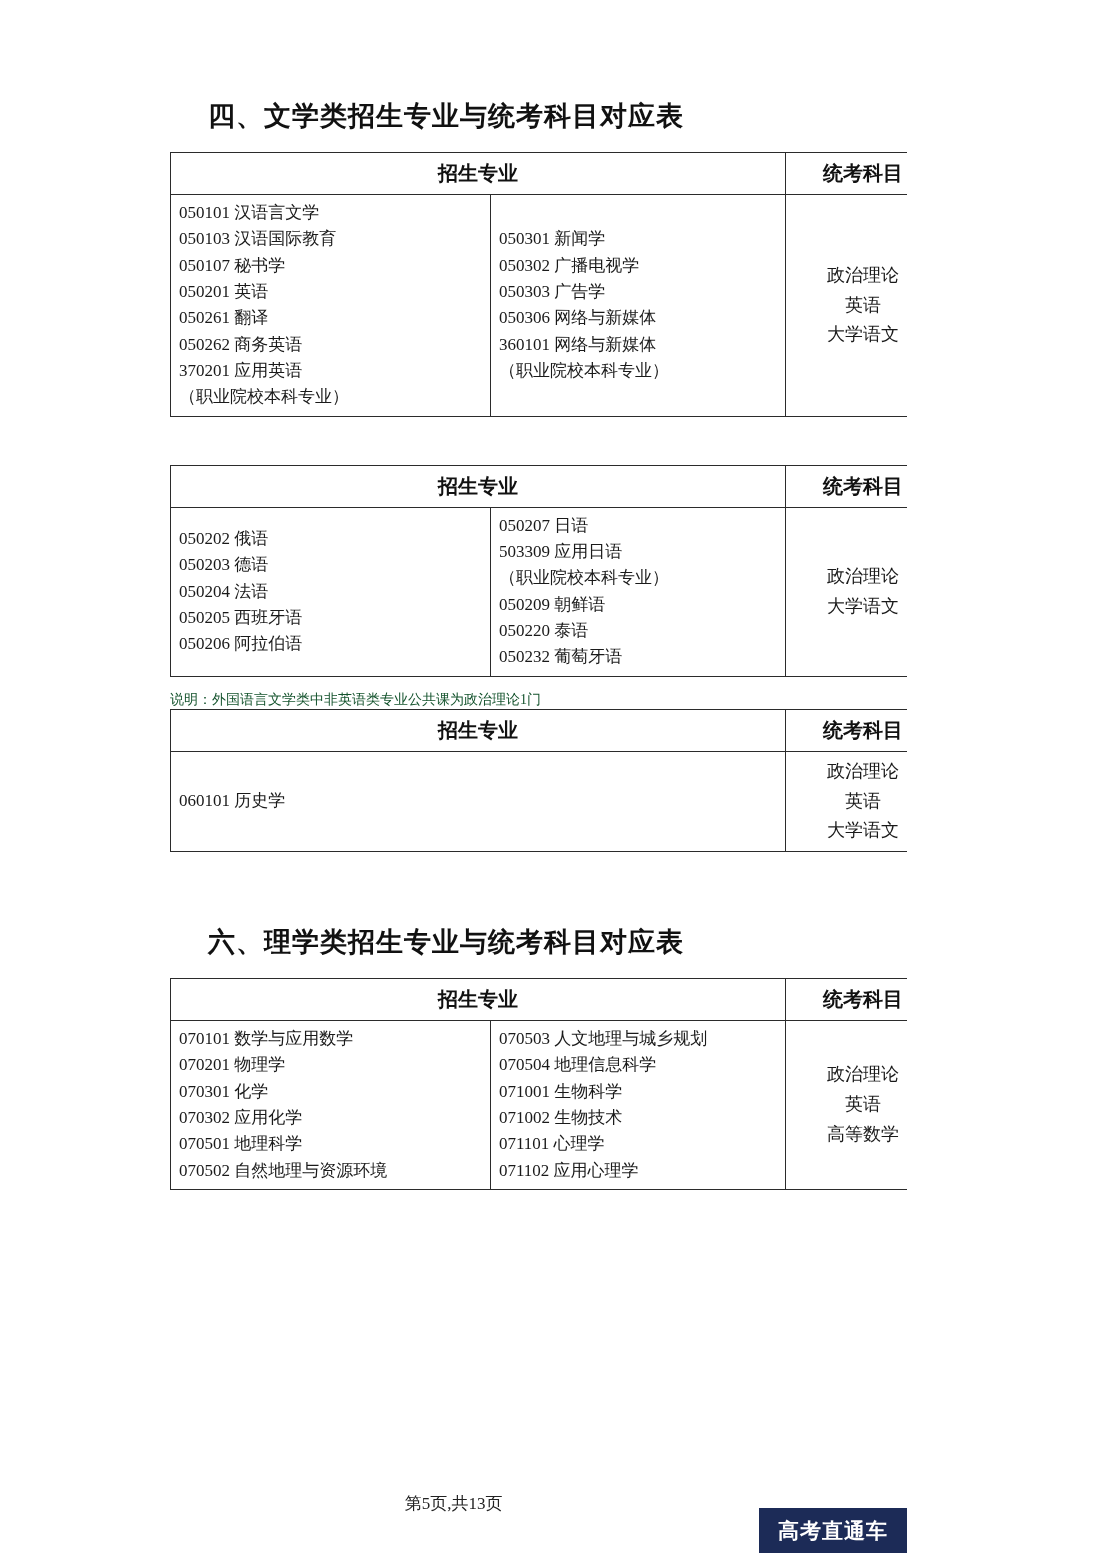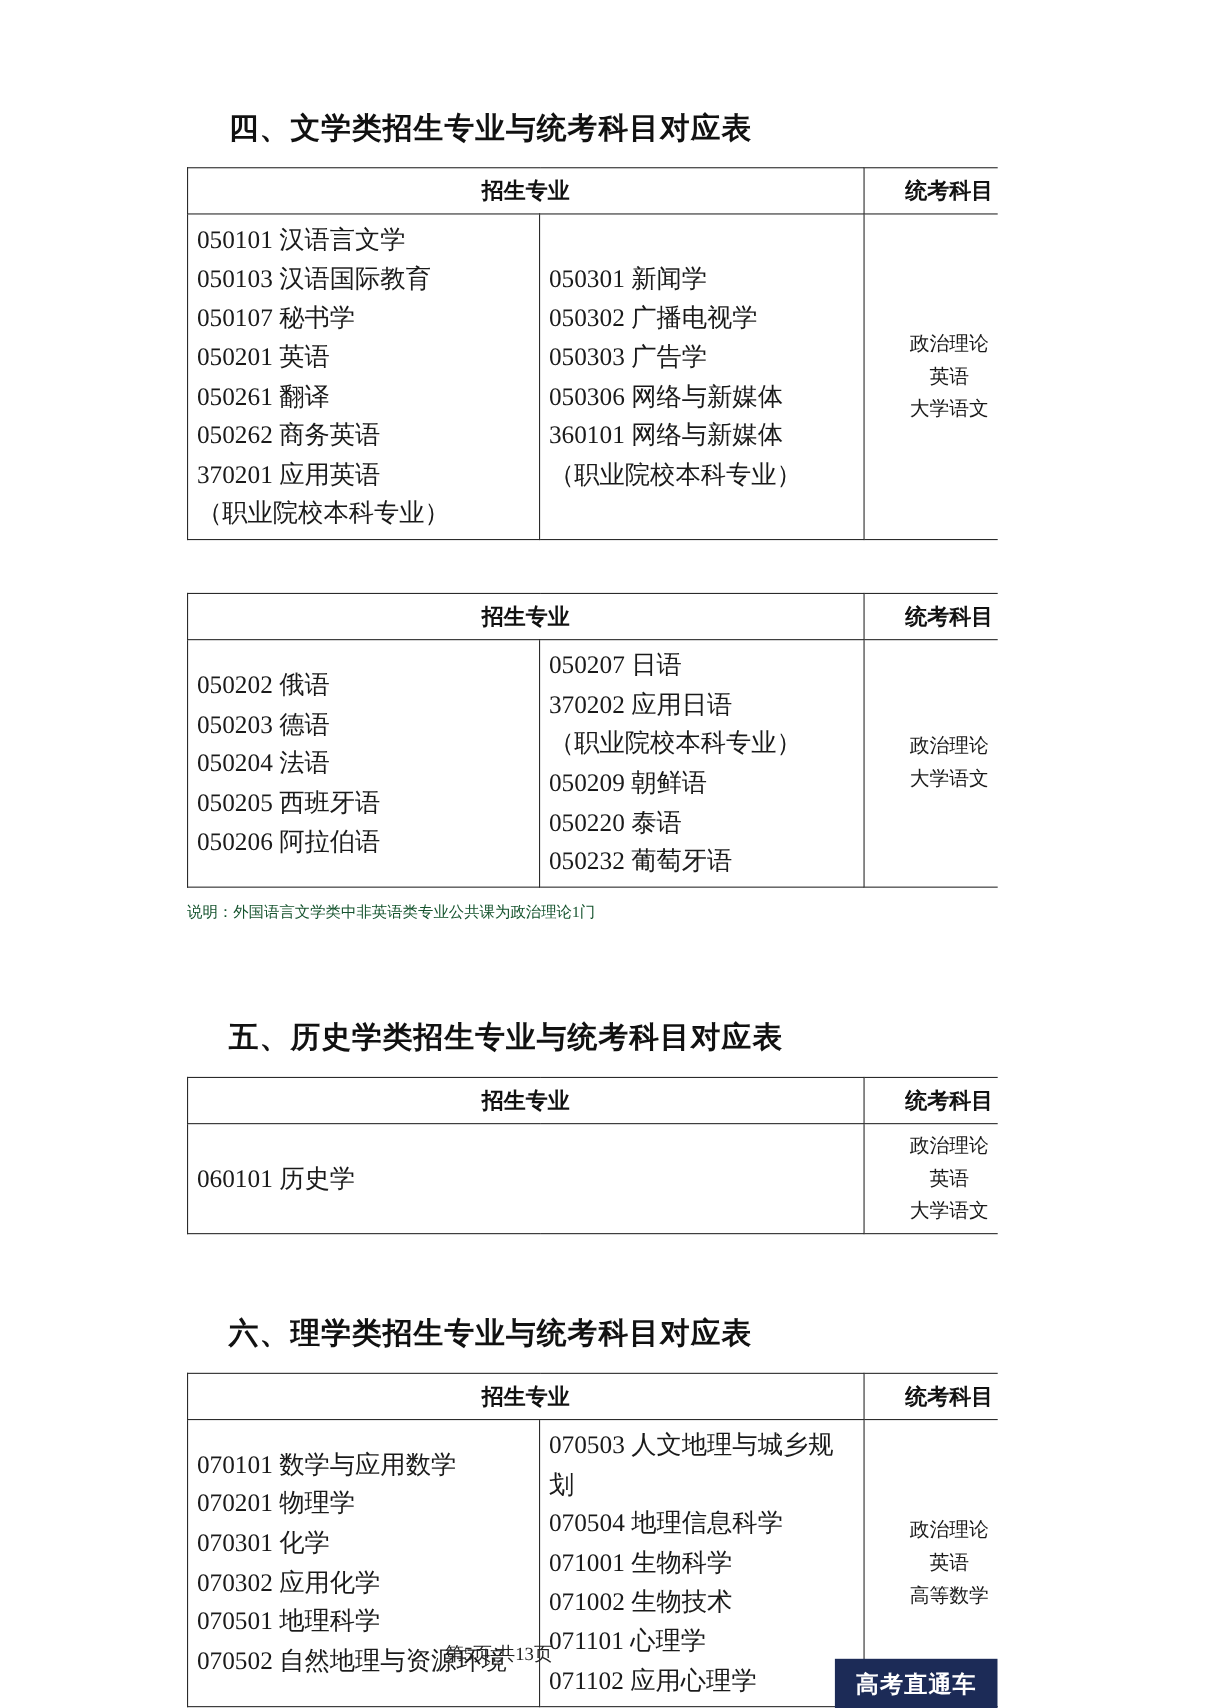--- a/index.html
+++ b/index.html
@@ -38,21 +38,21 @@
     border:1.5px solid #2b2b2b;
   }
   table.majors-table th {
     font-size:20px;
     font-weight:bold;
     text-align:center;
     padding:7px 20px;
     color:#111111;
   }
   td.majors-cell {
-    font-size:23px;
+    font-size:17px;
     line-height:1.55;
     padding:5px 8px;
     vertical-align:middle;
     white-space:pre-line;
     color:#1a1a1a;
   }
   td.subjects-cell {
     font-size:18px;
     line-height:1.65;
     padding:5px 4px;
@@ -148,34 +148,33 @@
         <th colspan="2">招生专业</th>
         <th>统考科目</th>
       </tr>
       <tr>
         <td class="majors-cell">050202 俄语
 050203 德语
 050204 法语
 050205 西班牙语
 050206 阿拉伯语</td>
         <td class="majors-cell">050207 日语
-370202 应用日语
+503309 应用日语
 （职业院校本科专业）
 050209 朝鲜语
 050220 泰语
 050232 葡萄牙语</td>
         <td class="subjects-cell">政治理论
 大学语文</td>
       </tr>
     </tbody>
       </table>
 
     <div class="note-line">说明：外国语言文学类中非英语类专业公共课为政治理论1门</div>
 
-    <h2 class="section-heading heading-gap-2">五、历史学类招生专业与统考科目对应表</h2>
 
     <table class="majors-table">
       <colgroup>
           <col style="width:320px">
           <col style="width:295px">
           <col style="width:155px">
         </colgroup>
       <tbody>
           <tr>
         <th colspan="2">招生专业</th>

